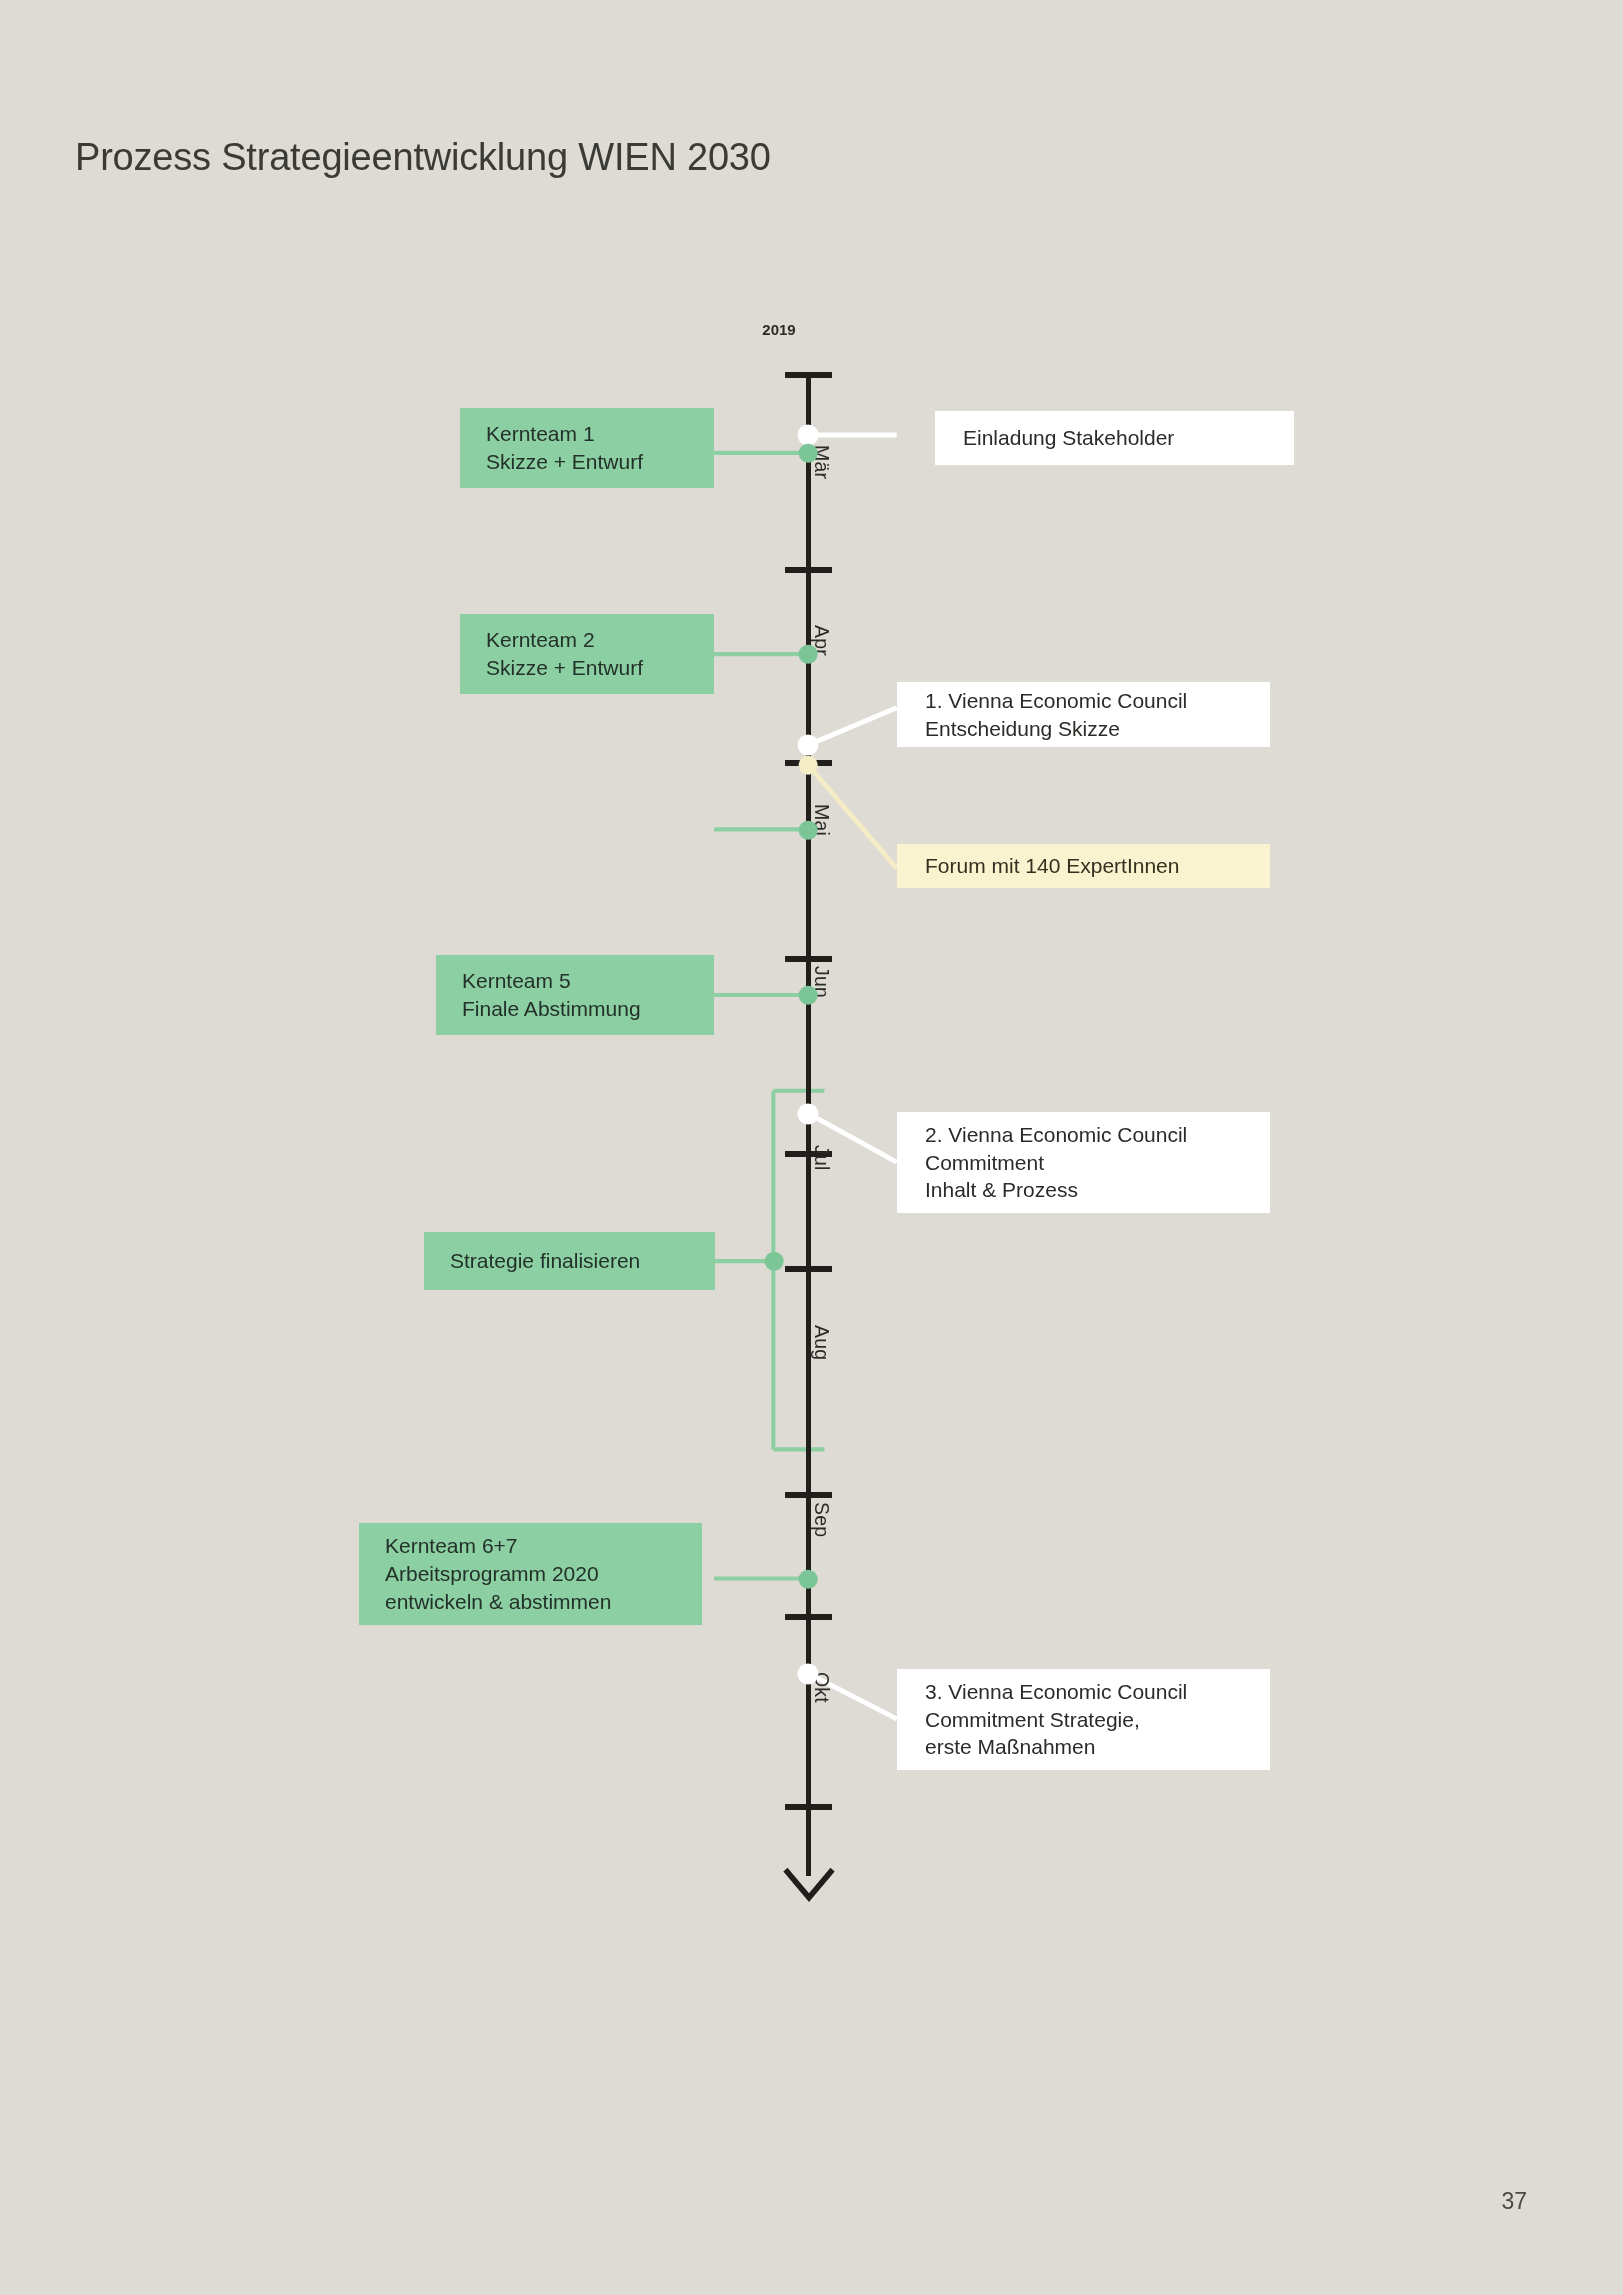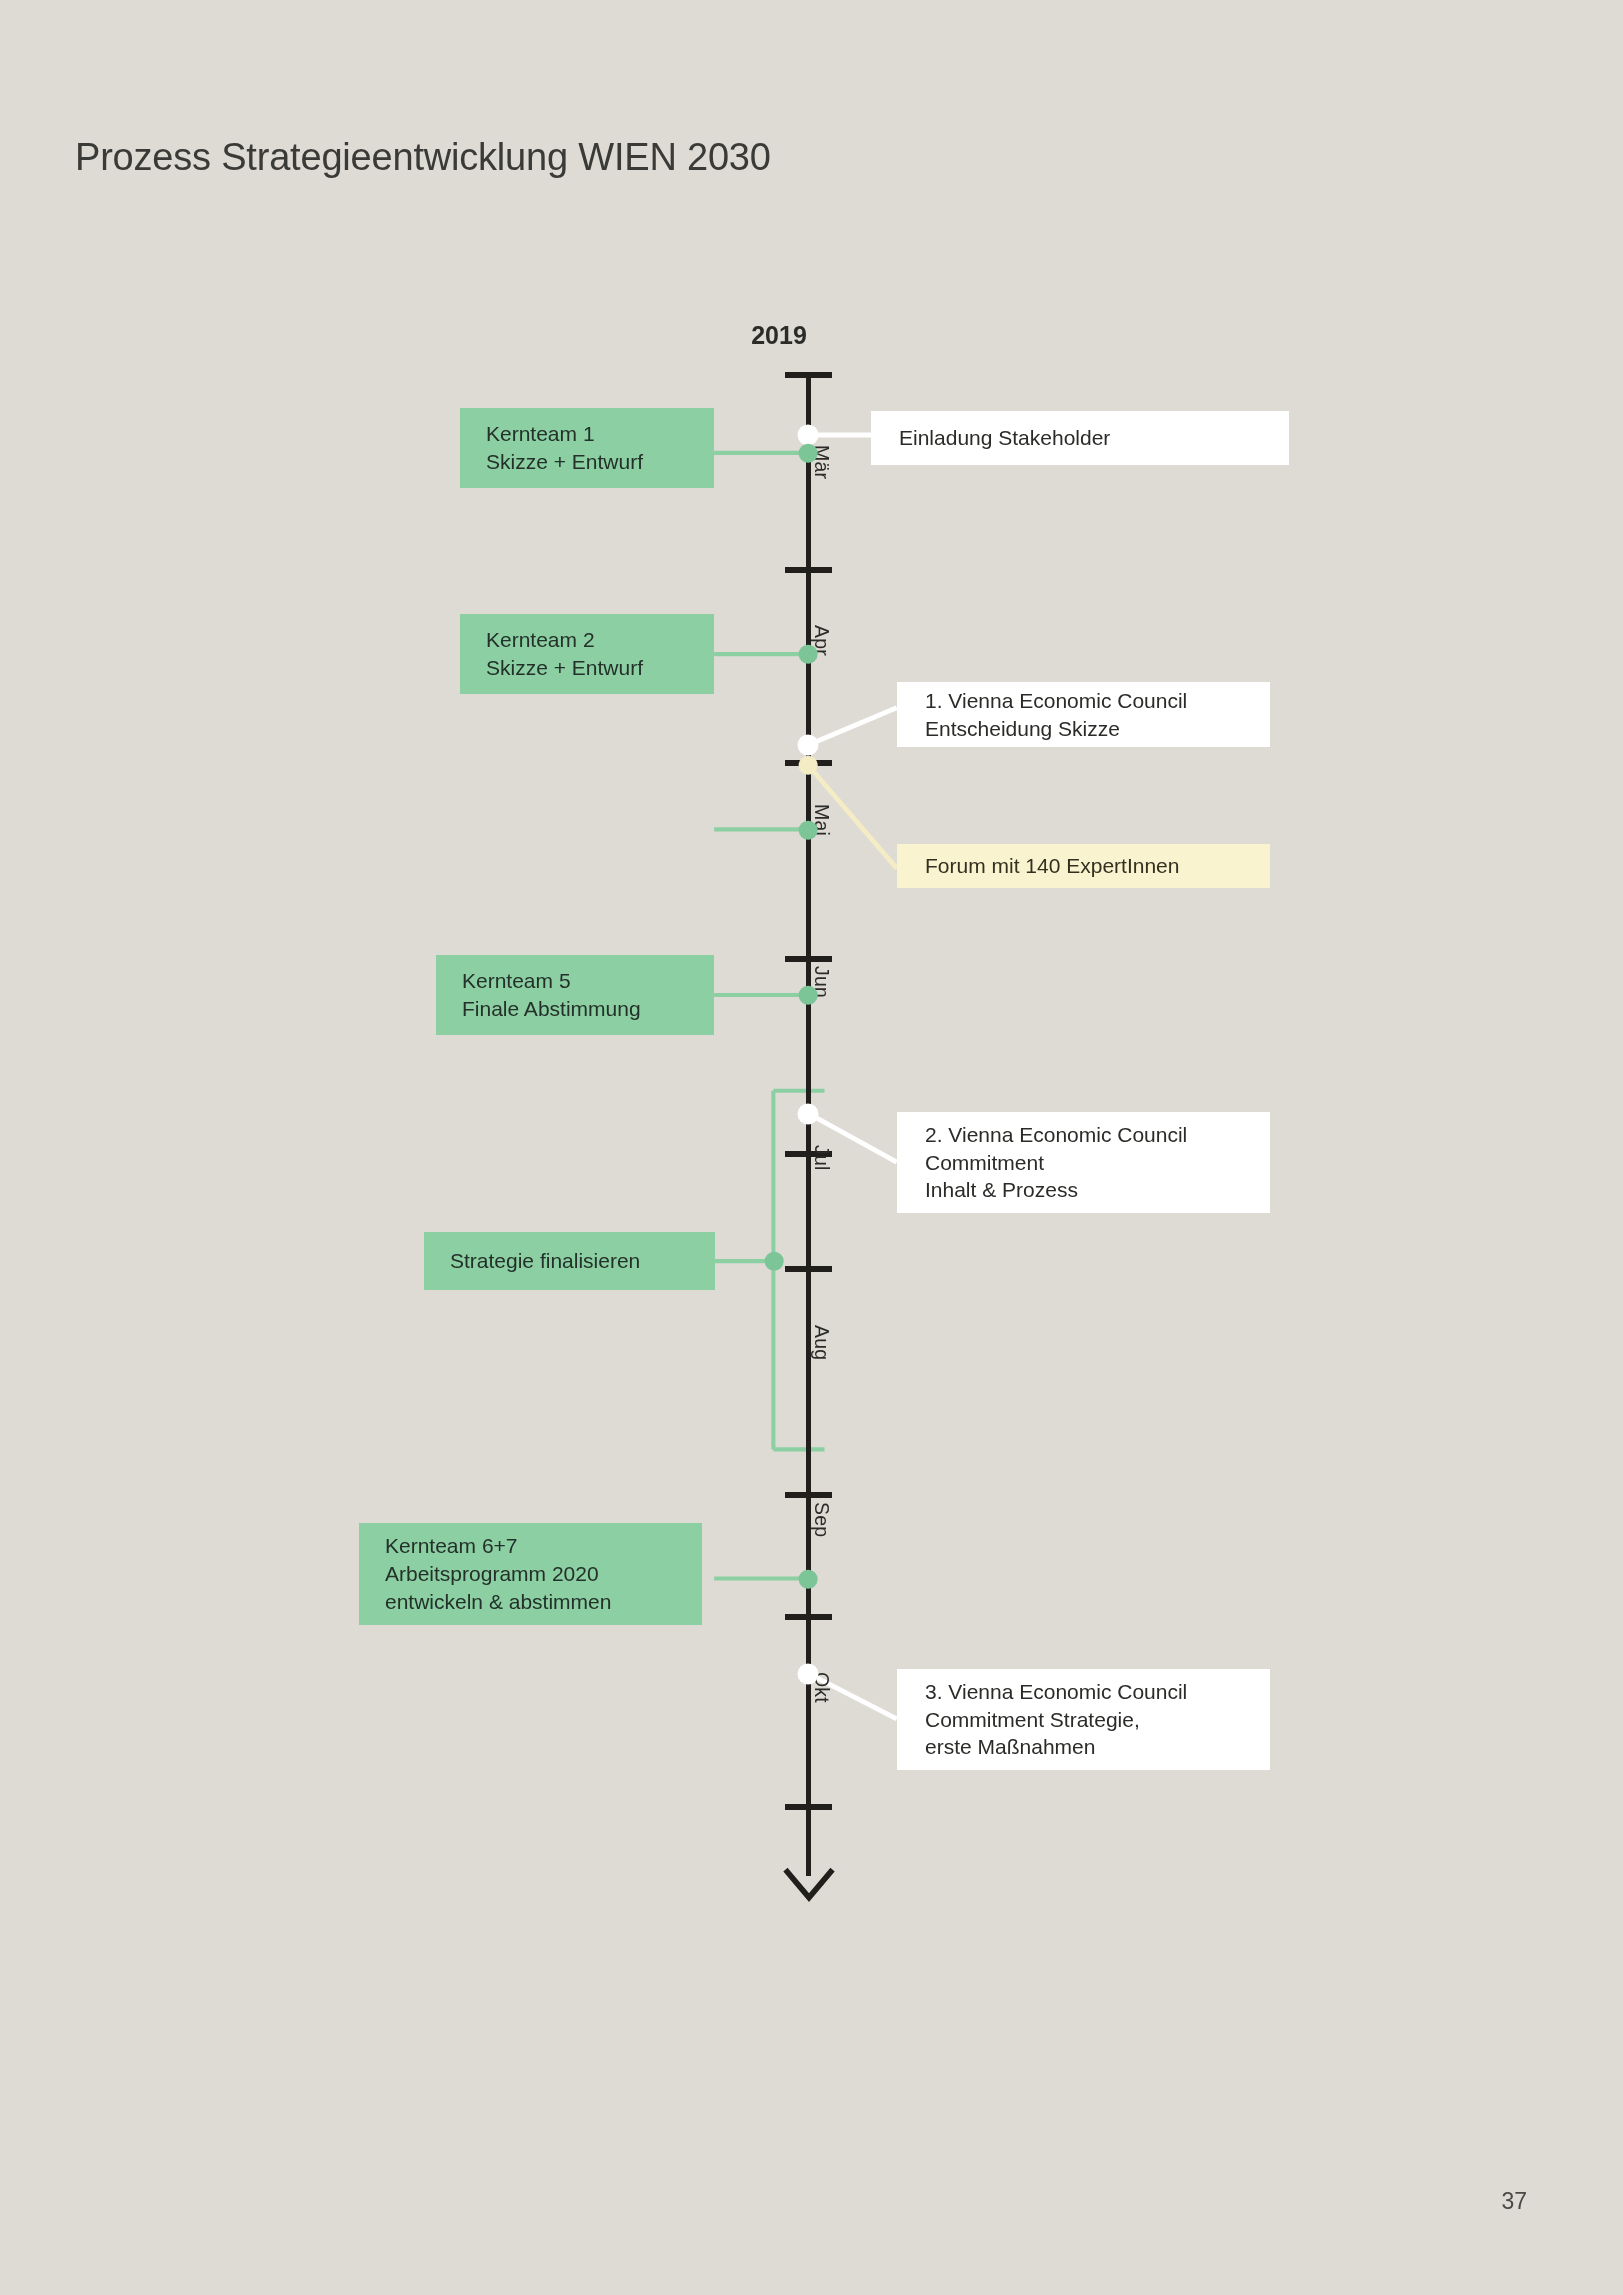--- a/index.html
+++ b/index.html
@@ -22,21 +22,21 @@
 
   .page-number{
     position:absolute;right:96px;bottom:80px;
     font-size:23px;color:#4a4a45;
   }
 
   
   .axis-year{
     position:absolute;left:779px;top:321px;
     transform:translateX(-50%);
-    font-size:25px;font-weight:700;color:#2b2b28;
+    font-size:15px;font-weight:700;color:#2b2b28;
   }
   .axis-line{
     position:absolute;left:806px;top:373px;
     width:4.9px;height:1503px;background:#211f1c;
   }
   .axis-tick{
     position:absolute;left:785px;
     width:47px;height:5.7px;background:#211f1c;
   }
   .axis-arrow{
@@ -180,21 +180,21 @@
   <div class="box green" style="left:424px;top:1232px;width:291px;height:58px">
     <span class="txt">Strategie finalisieren</span>
   </div>
 
   <div class="box green" style="left:359px;top:1523px;width:343px;height:102px">
     <span class="txt">Kernteam 6+7
 Arbeitsprogramm 2020
 entwickeln &amp; abstimmen</span>
   </div>
 
-  <div class="box white" style="left:871px;top:411px;width:418px;height:54px">
+  <div class="box white" style="left:935px;top:411px;width:359px;height:54px">
     <span class="txt">Einladung Stakeholder</span>
   </div>
 
   <div class="box white" style="left:897px;top:682px;width:373px;height:65px">
     <span class="txt">1. Vienna Economic Council
 Entscheidung Skizze</span>
   </div>
 
   <div class="box cream" style="left:897px;top:844px;width:373px;height:44px">
     <span class="txt">Forum mit 140 ExpertInnen</span>

